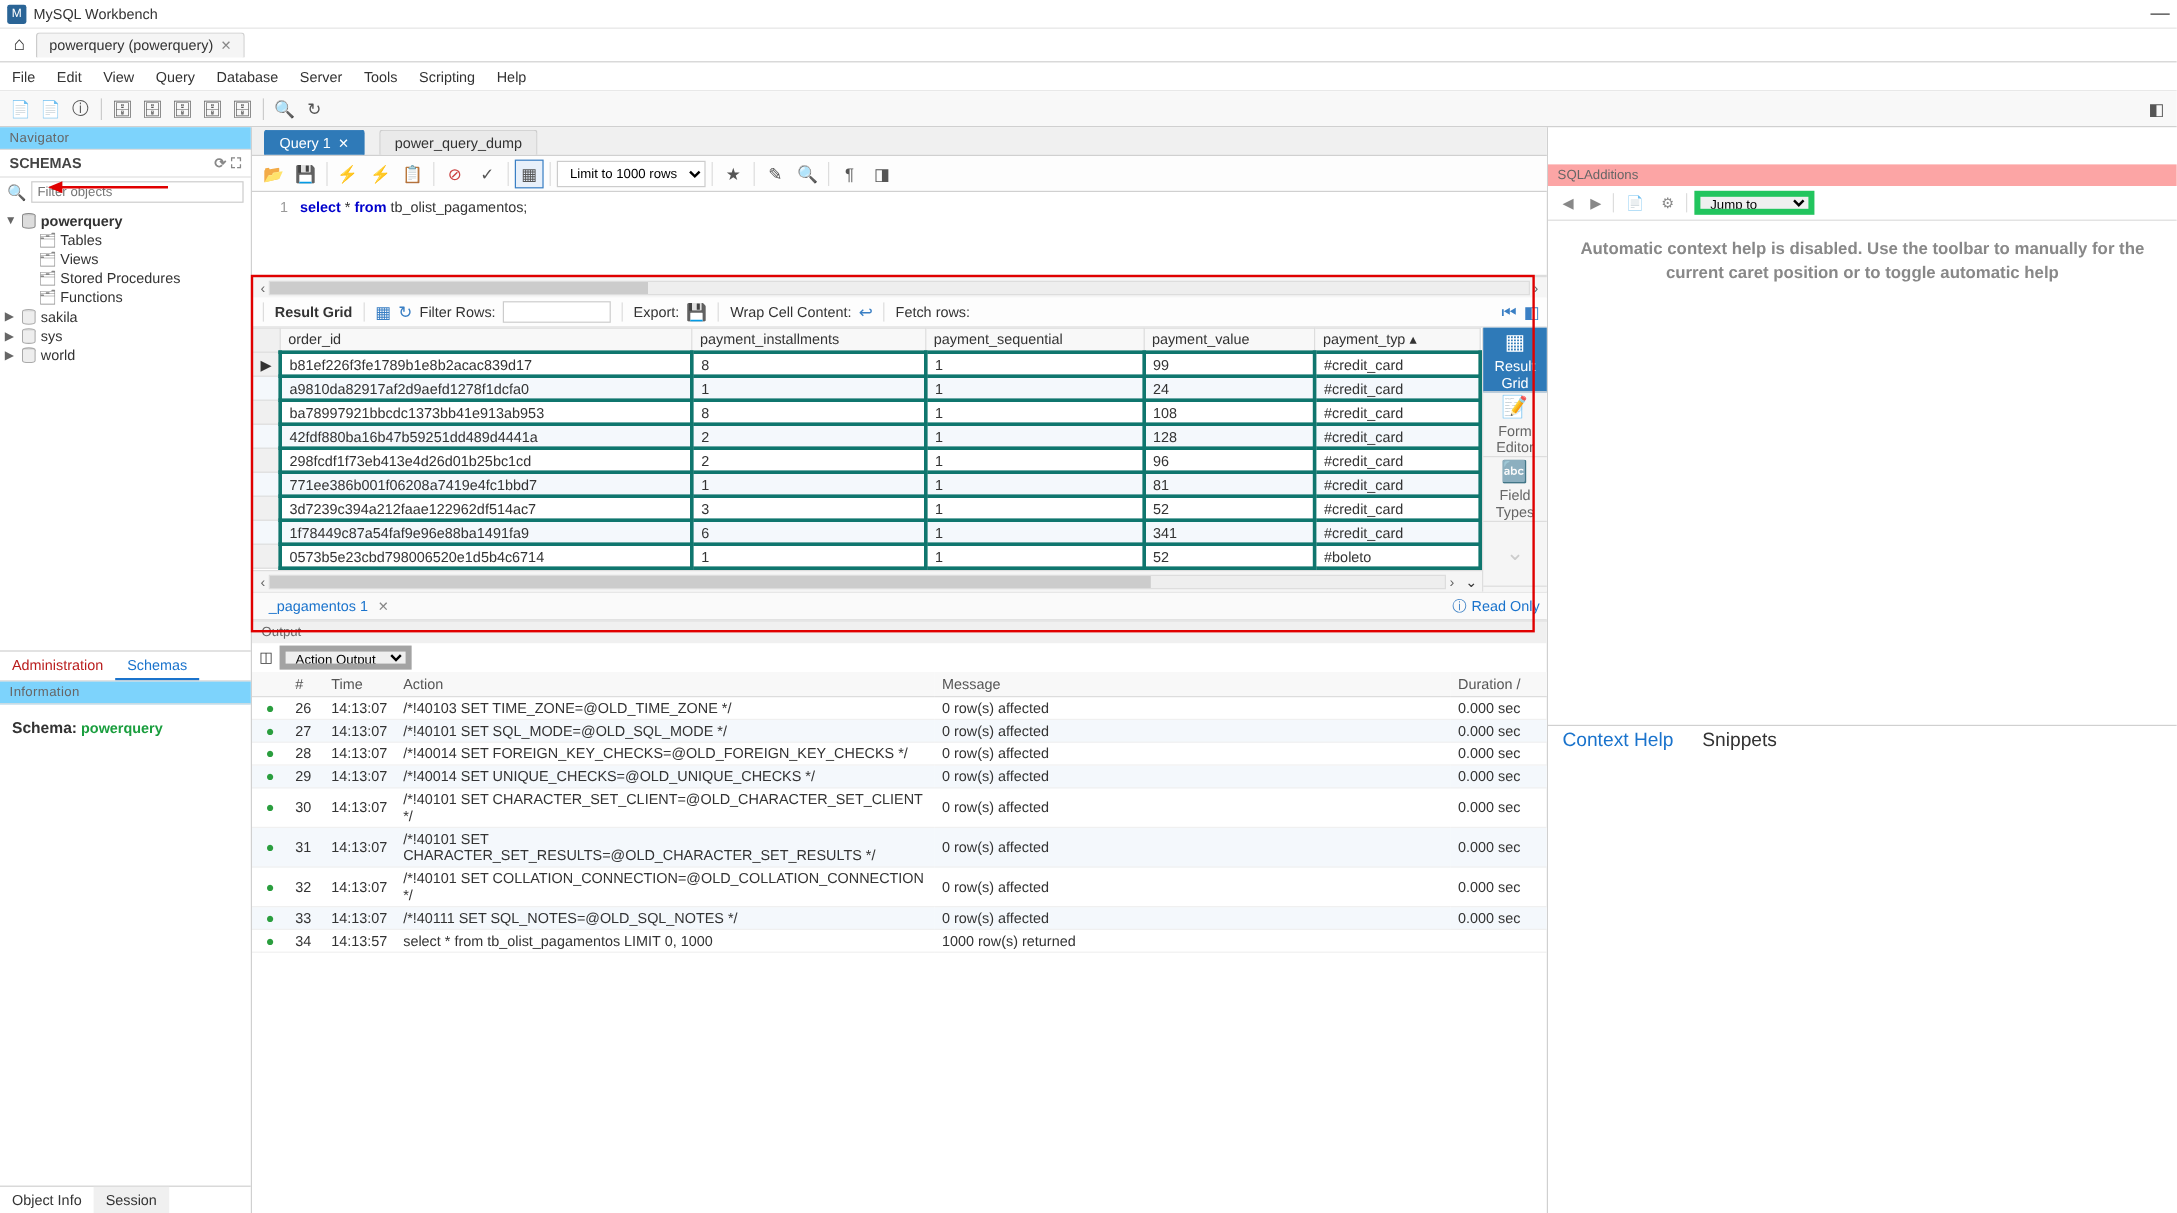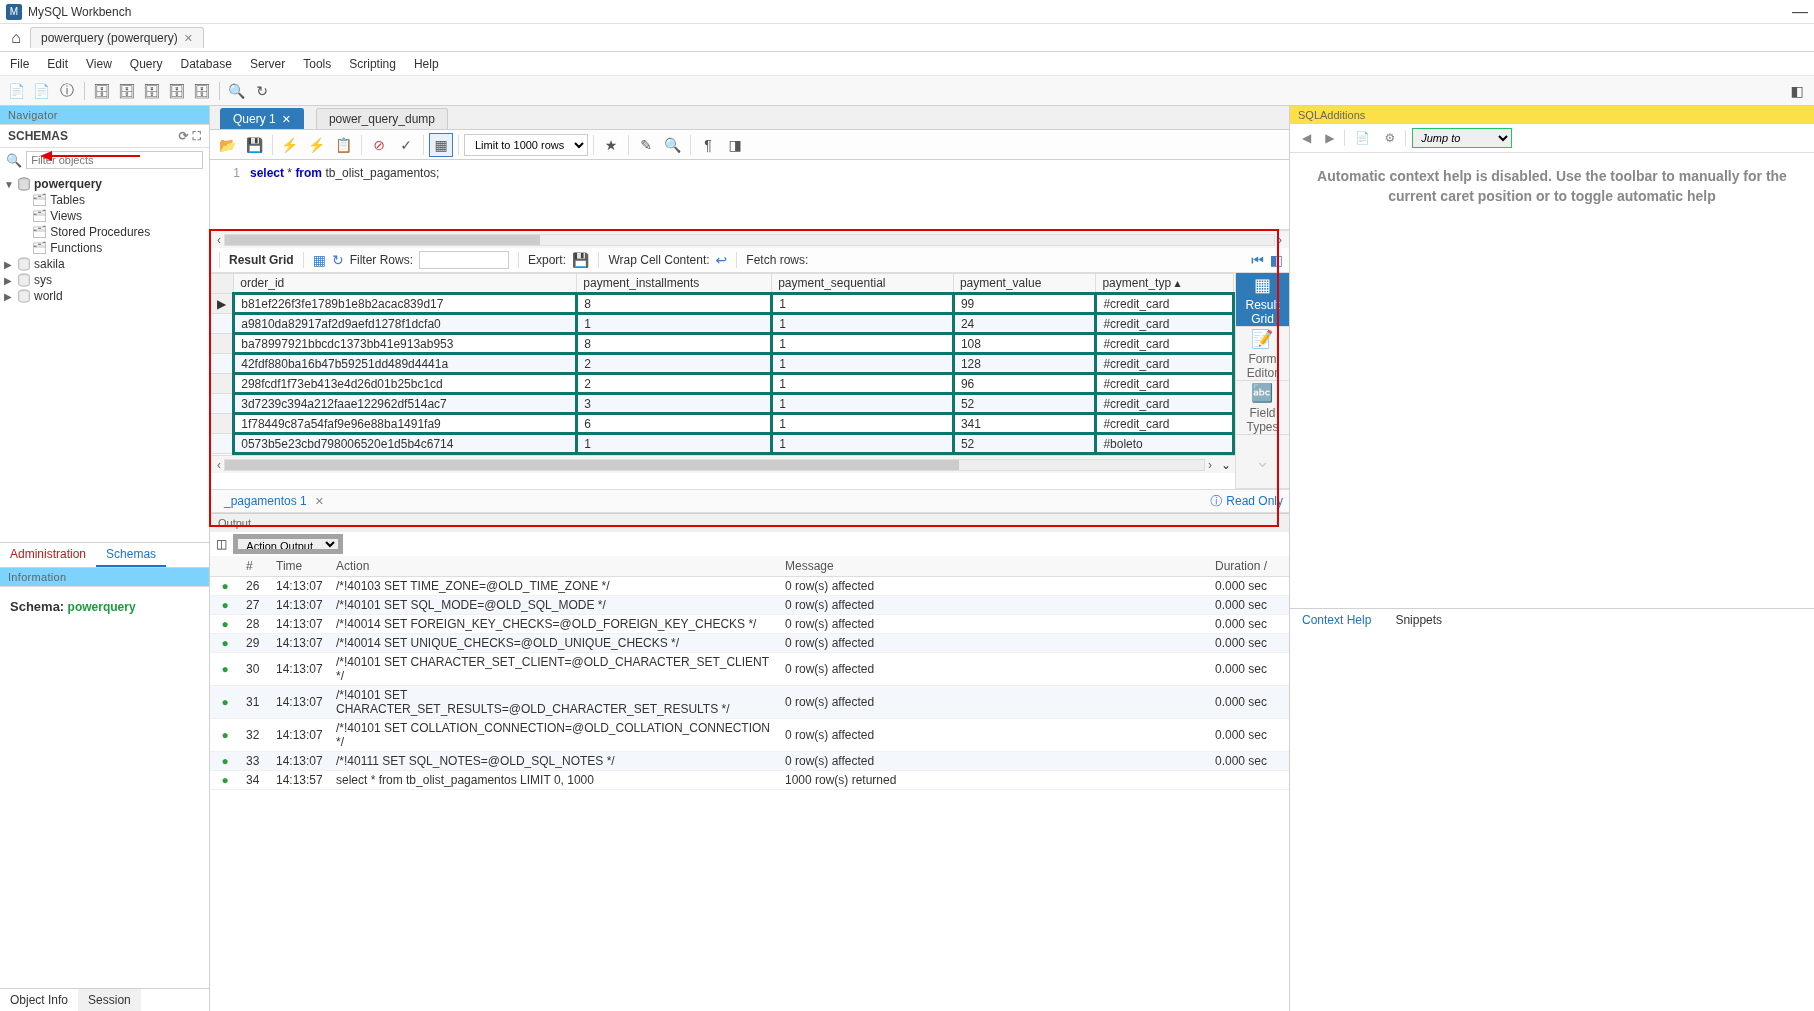--- a/index.html
+++ b/index.html
@@ -112,28 +112,28 @@
 .output-hdr { background:#f0f0f0; padding:3px 8px; font-size:11px; color:#666;}
 .output-sel { display:flex; align-items:center; gap:6px; padding:2px 6px;}
 .output-sel select{border:5px solid #a3a3a3;font-size:11px;height:20px;padding:0 4px;width:110px;}
 .output-table { width:100%; border-collapse:collapse; font-size:12px;}
 .output-table th { background:#f8f8f8; border-bottom:1px solid #ddd; padding:3px 6px; text-align:left; font-weight:normal; color:#555;}
 .output-table td { padding:2px 6px; border-bottom:1px solid #f0f0f0;}
 .output-table tr:nth-child(even) td{background:#f4f8fc;}
 .output-table .ok{color:#2a9e3e;font-size:12px;}
 
 .right-panel { width:525px; border-left:1px solid #d0d0d0; display:flex; flex-direction:column;}
-.sqladd-hdr { background:#fde047; color:#666; padding:3px 8px; font-size:11px;}
+.sqladd-hdr { background:#fca5a5; color:#666; padding:3px 8px; font-size:11px;margin-top:31px;}
 .sqladd-tb { display:flex; align-items:center; gap:6px; padding:4px 8px; border-bottom:1px solid #ddd;}
 .sqladd-tb .navbtn{color:#888;font-size:12px;cursor:pointer;padding:0 4px;}
 .sqladd-tb .sep{width:1px;height:16px;background:#ddd;}
-.sqladd-tb select{border:1px solid #22c55e;font-size:11px;height:20px;padding:0 4px;width:100px;font-style:italic;}
+.sqladd-tb select{border:5px solid #22c55e;font-size:11px;height:20px;padding:0 4px;width:100px;}
 .help-text { padding:14px 12px; color:#888; font-size:14px; font-weight:bold; text-align:center; line-height:1.4;}
 .right-tabs { display:flex; border-top:1px solid #d0d0d0; margin-top:auto;}
-.right-tab { padding:4px 12px; font-size:12px; cursor:pointer;}
+.right-tab { padding:4px 12px; font-size:16px; cursor:pointer;}
 .right-tab.active{color:#1a73cc;}
 
 svg.db-cyl { width:14px; height:14px;}
 </style>
 </head>
 <body>
 
 <div class="title-bar">
   <div class="logo">M</div>
   <div class="ttl">MySQL Workbench</div>
@@ -386,20 +386,28 @@
                 <tr>
                   <td class="rowhdr"></td>
                   <td>298fcdf1f73eb413e4d26d01b25bc1cd</td>
                   <td>2</td>
                   <td>1</td>
                   <td>96</td>
                   <td>#credit_card</td>
                 </tr>
                 <tr>
                   <td class="rowhdr"></td>
+                  <td>771ee386b001f06208a7419e4fc1bbd7</td>
+                  <td>1</td>
+                  <td>1</td>
+                  <td>81</td>
+                  <td>#credit_card</td>
+                </tr>
+                <tr>
+                  <td class="rowhdr"></td>
                   <td>3d7239c394a212faae122962df514ac7</td>
                   <td>3</td>
                   <td>1</td>
                   <td>52</td>
                   <td>#credit_card</td>
                 </tr>
                 <tr>
                   <td class="rowhdr"></td>
                   <td>1f78449c87a54faf9e96e88ba1491fa9</td>
                   <td>6</td>

